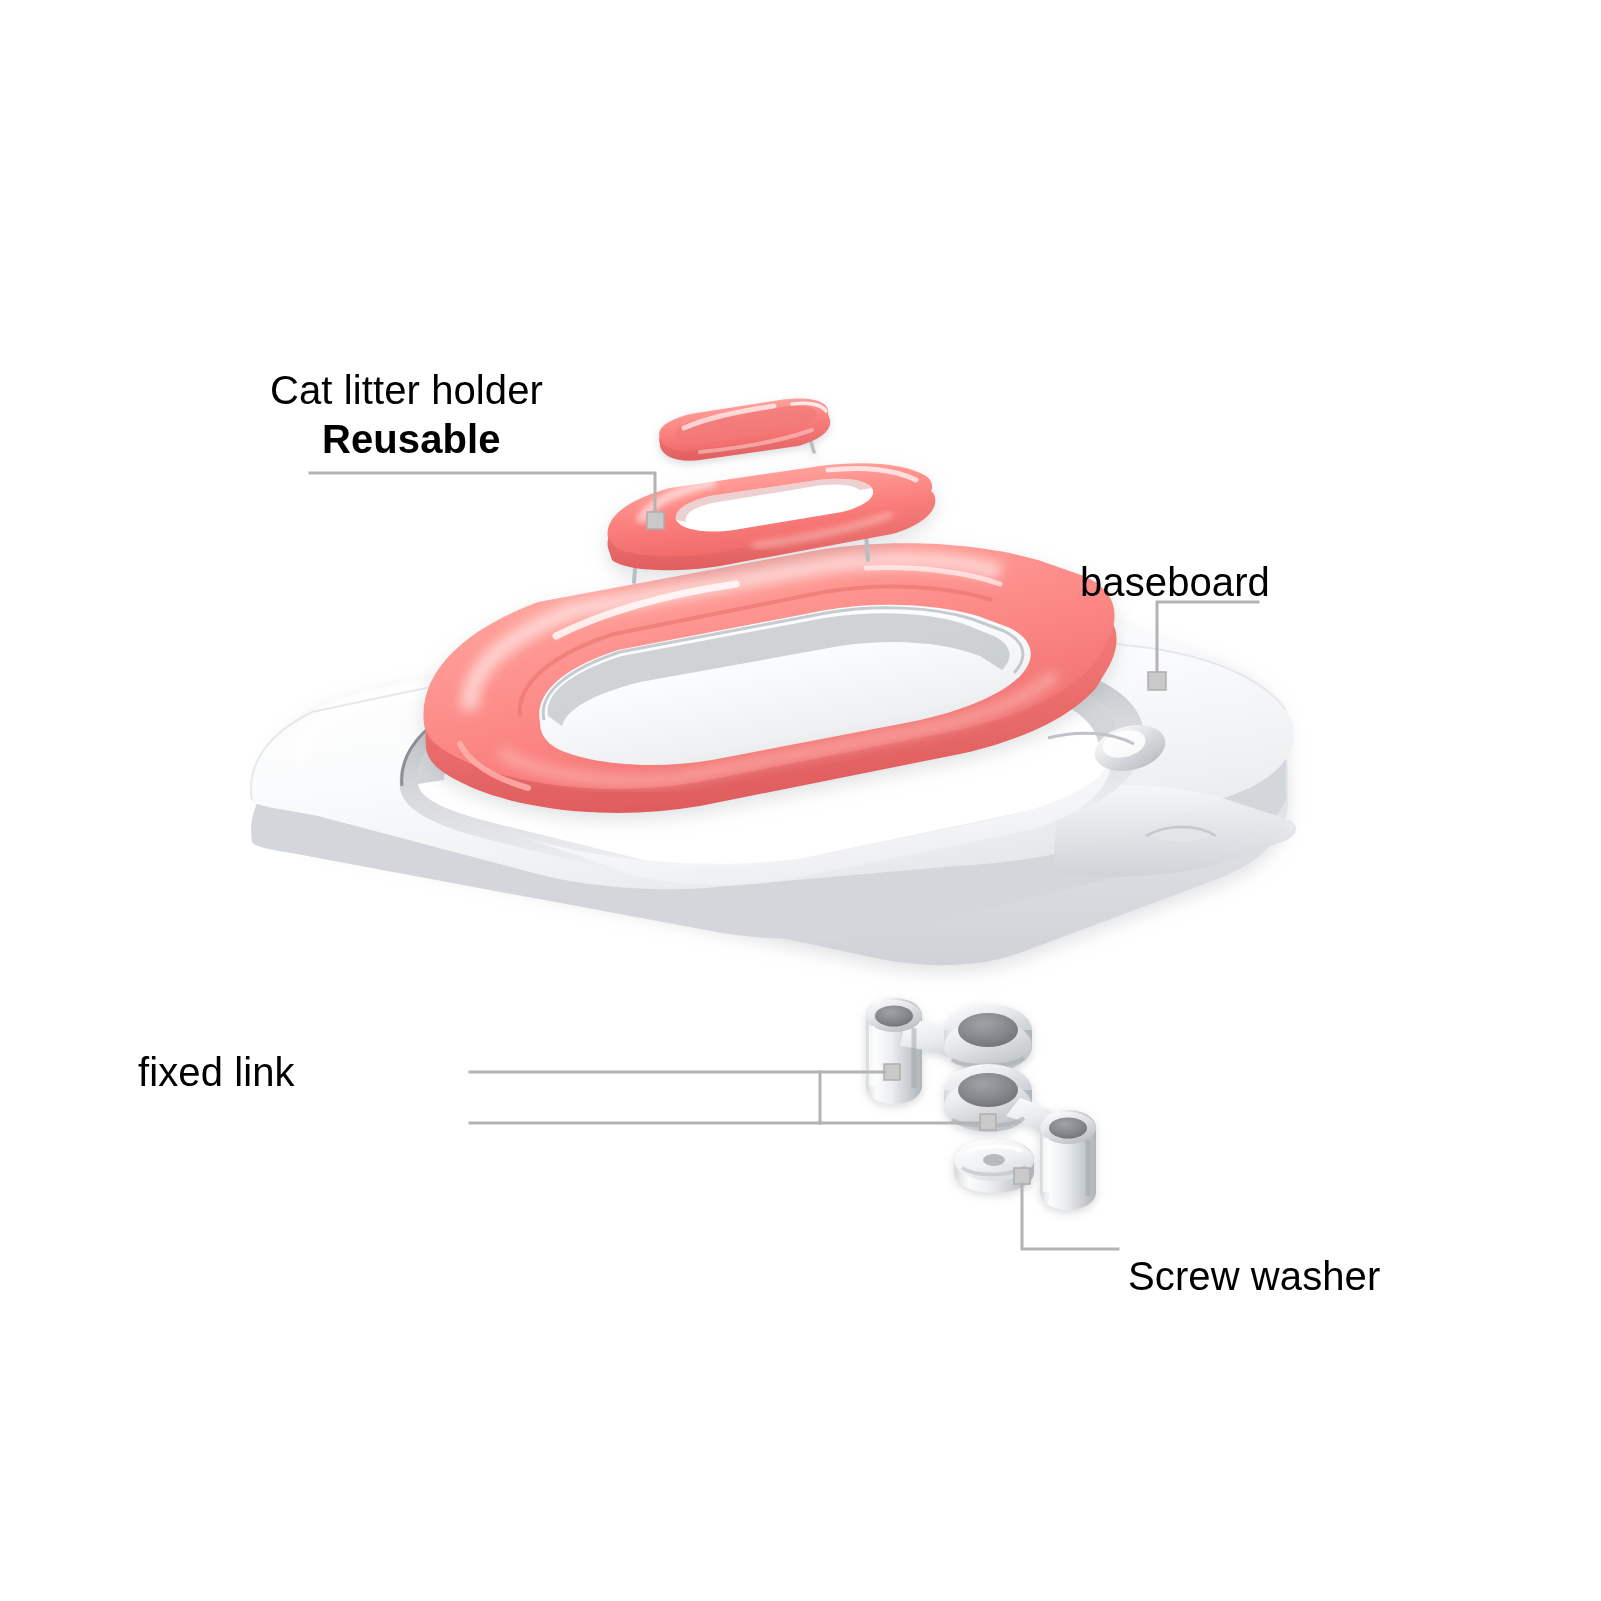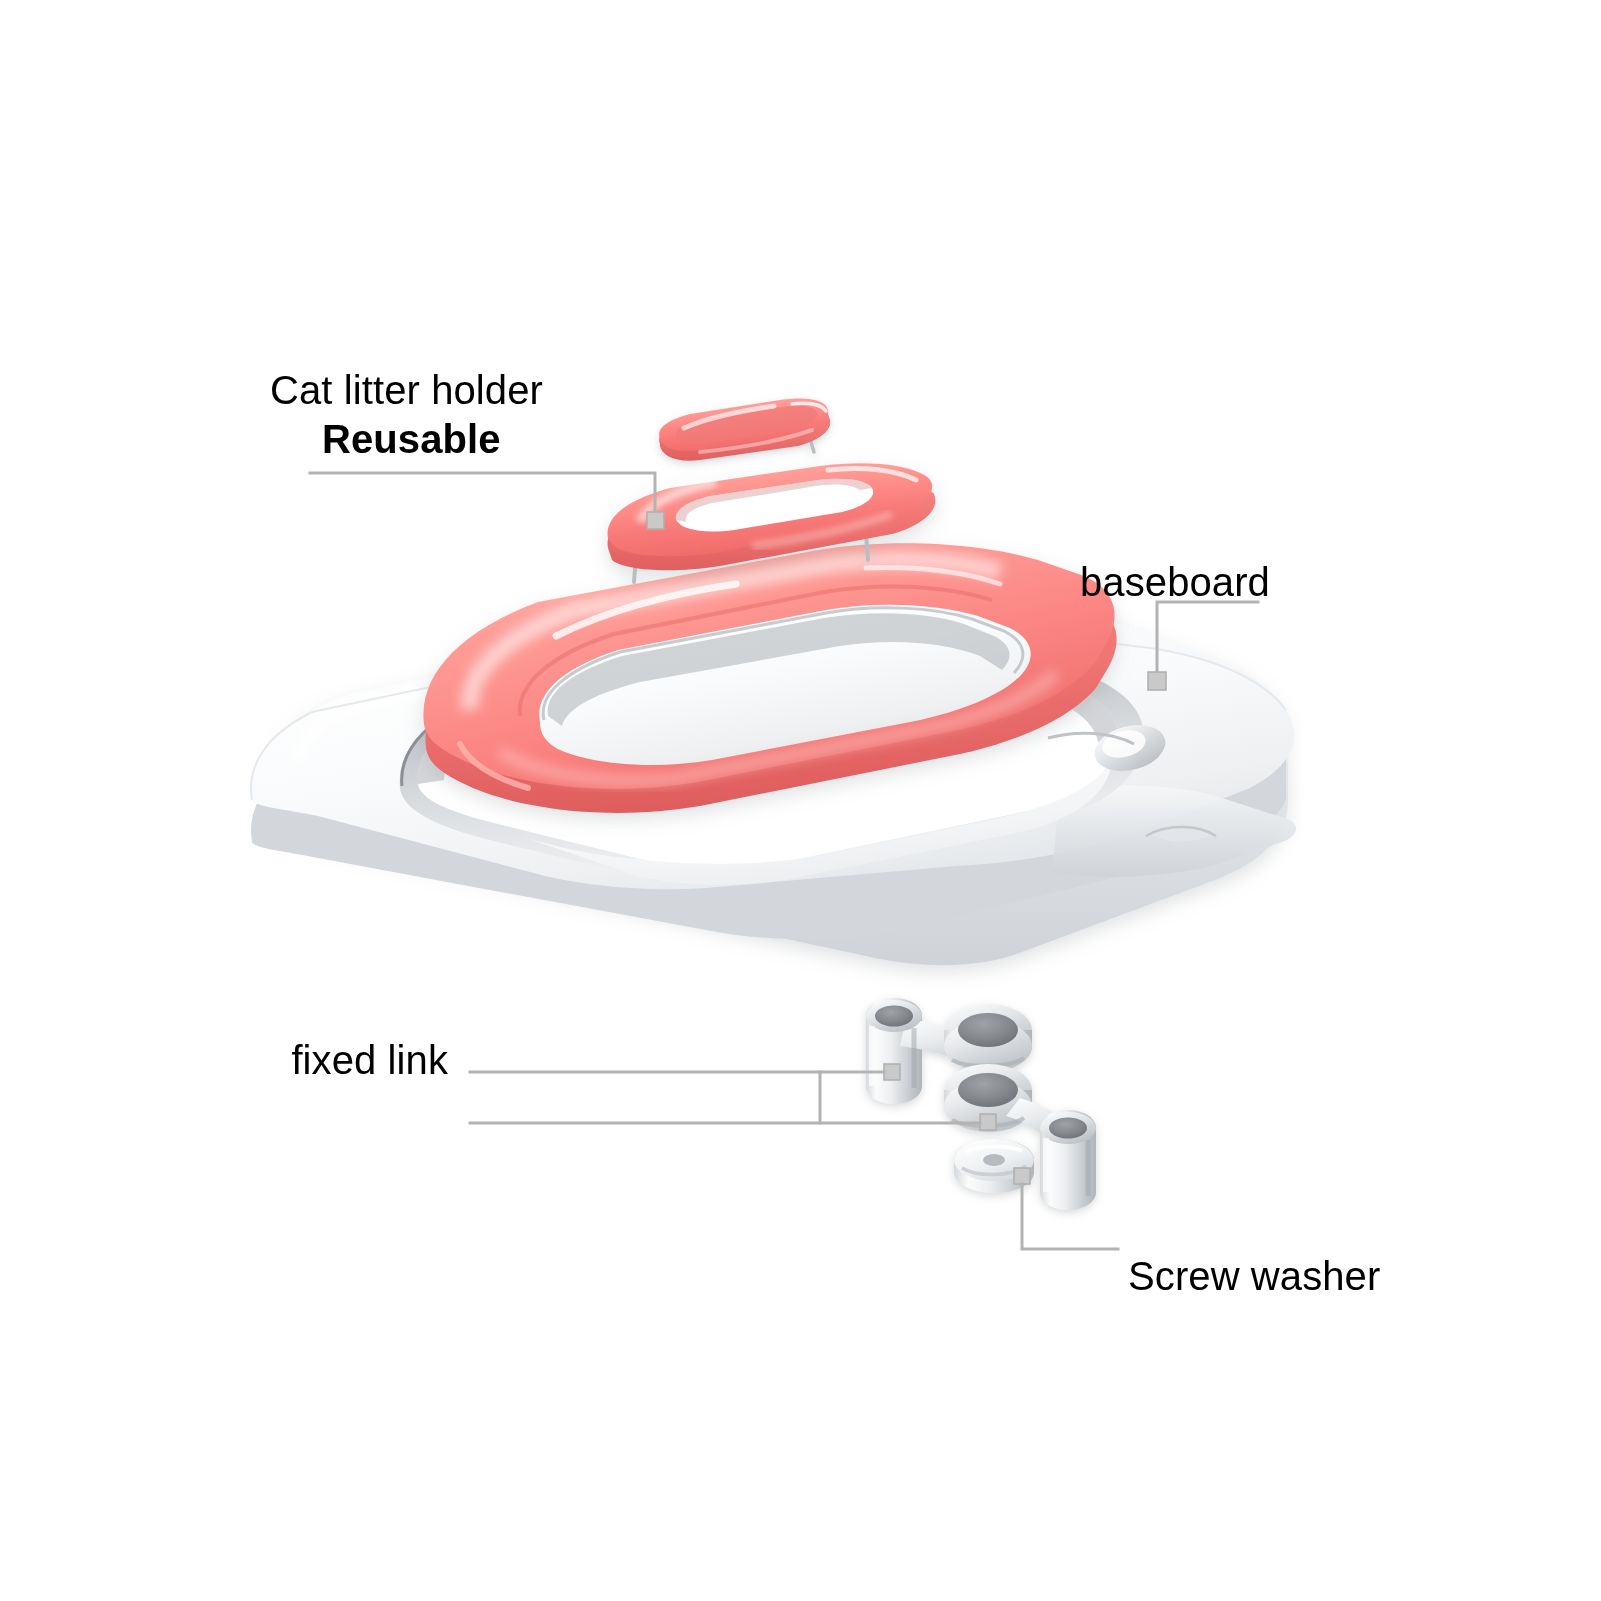--- a/index.html
+++ b/index.html
@@ -38,21 +38,21 @@
   }
   .label.two-line {
     white-space: normal;
   }
   .lbl-line { display: block; }
   .lbl-line.indent-1 { padding-left: 52px; font-weight: bold; }
   #lbl-cat-litter-holder { left: 270px; top: 366px; }
   #lbl-baseboard        { left: 1080px; top: 530px; margin-top: 28px; }
   #lbl-fixed-link       { left: 138px;  top: 1036px; }
   #lbl-screw-washer     { left: 1128px; top: 1204px; margin-top: 48px; }
-  .lbl-right-align { text-align: right; width: 310px; }
+  .lbl-right-align { text-align: left; width: 310px; margin-top: 12px; }
 </style>
 </head>
 <body>
 
 <div id="stage">
 
   <svg id="diagram" viewBox="0 0 1601 1601" xmlns="http://www.w3.org/2000/svg">
     <defs>
 
       <linearGradient id="gPinkTop" x1="0" y1="0" x2="0.35" y2="1">

